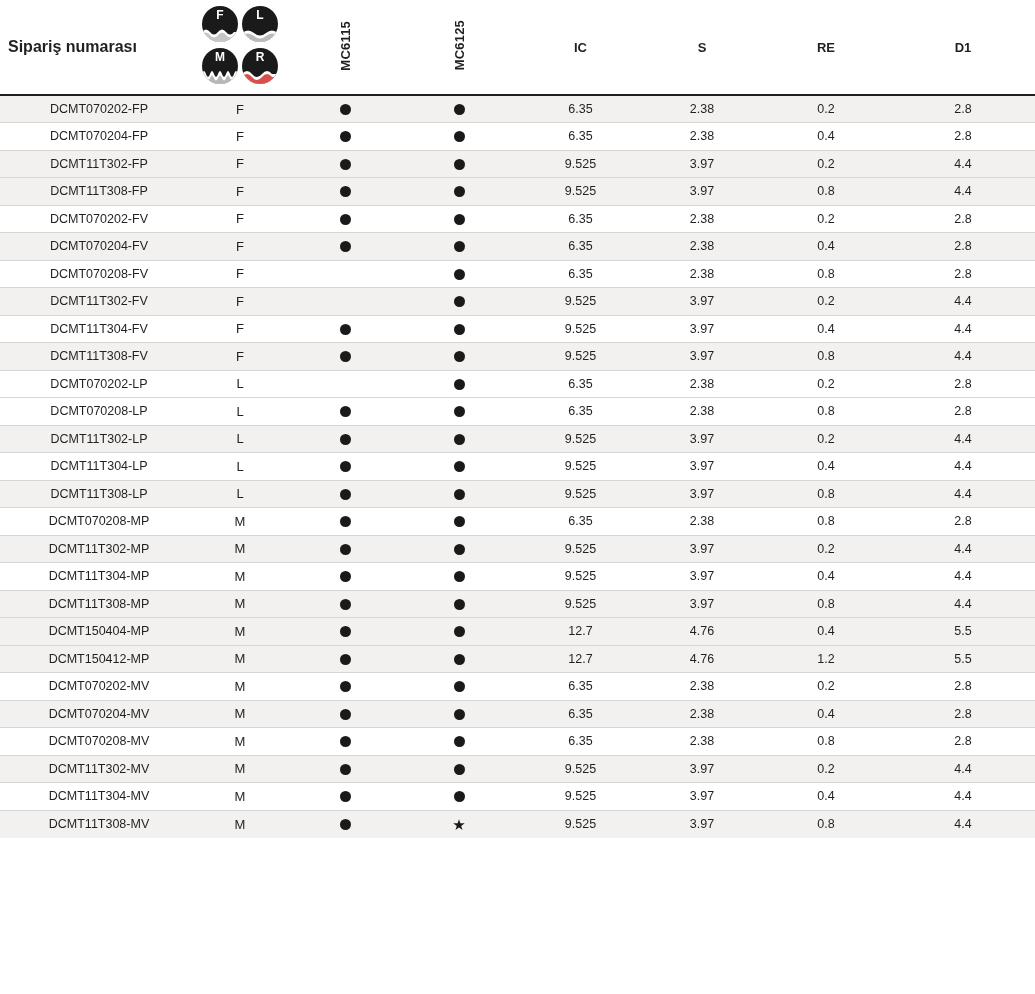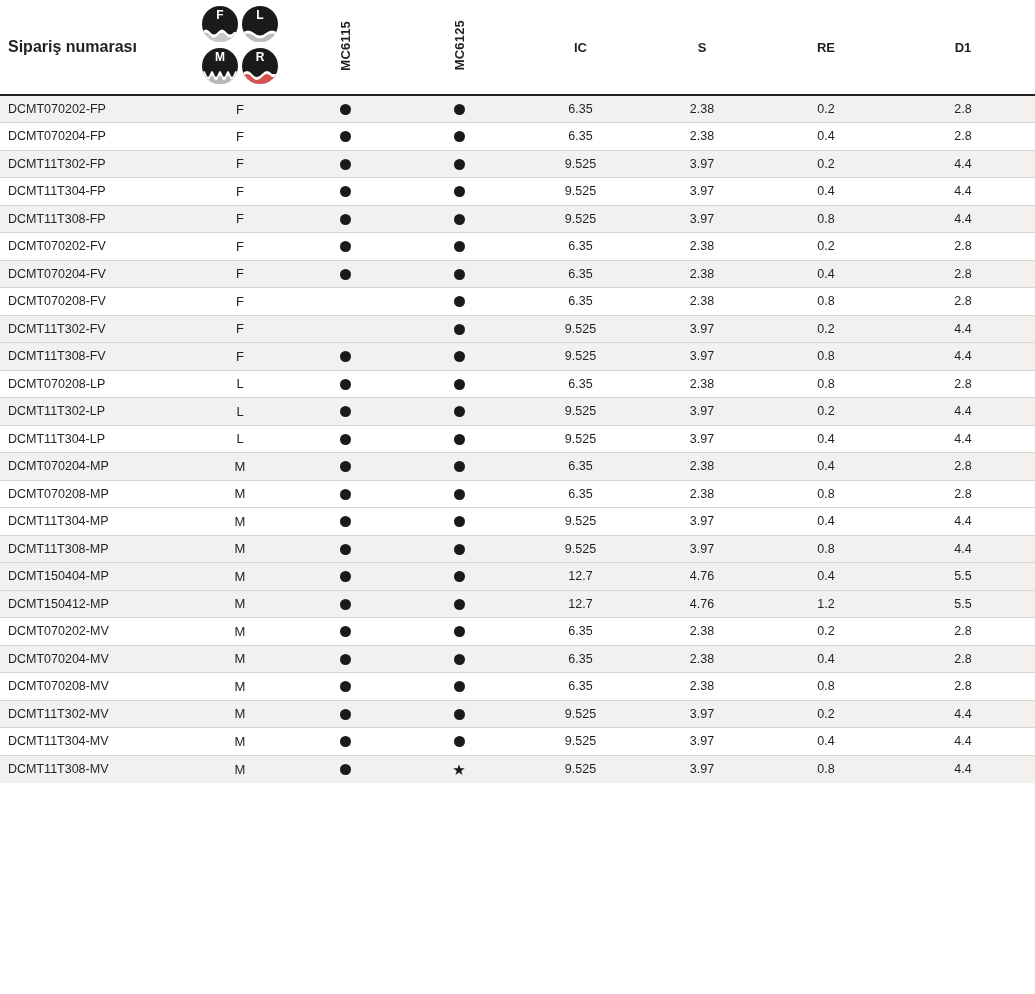--- a/index.html
+++ b/index.html
@@ -111,21 +111,21 @@
   tbody tr.odd   { background: #f2f1ef; }
   tbody tr.even  { background: #ffffff; margin-left: 16px; }
   tbody td {
     font-size: 12.5px;
     color: #231f20;
     padding: 0;
     border-bottom: 1px solid #d8d6d2;
     vertical-align: middle;
   }
   td.c-order {
-    text-align: left;
+    text-align: center;
     padding-left: 8px;
     white-space: nowrap;
   }
   td.c-chip  { text-align: center; }
   td.c-grade { text-align: center; font-size: 13px; }
   td.c-num   { text-align: center; }
   .dot {
     display: inline-block;
     width: 11px;
     height: 11px;
@@ -237,30 +237,20 @@
         <tr class="odd">
           <td class="c-order">DCMT11T302-FP</td>
           <td class="c-grade">F</td>
           <td class="c-chip"><span class="dot"></span></td>
           <td class="c-chip"><span class="dot"></span></td>
           <td class="c-num">9.525</td>
           <td class="c-num">3.97</td>
           <td class="c-num">0.2</td>
           <td class="c-num">4.4</td>
         </tr>
-        <tr class="even">
-          <td class="c-order">DCMT11T304-FP</td>
-          <td class="c-grade">F</td>
-          <td class="c-chip"><span class="dot"></span></td>
-          <td class="c-chip"><span class="dot"></span></td>
-          <td class="c-num">9.525</td>
-          <td class="c-num">3.97</td>
-          <td class="c-num">0.4</td>
-          <td class="c-num">4.4</td>
-        </tr>
         <tr class="odd">
           <td class="c-order">DCMT11T308-FP</td>
           <td class="c-grade">F</td>
           <td class="c-chip"><span class="dot"></span></td>
           <td class="c-chip"><span class="dot"></span></td>
           <td class="c-num">9.525</td>
           <td class="c-num">3.97</td>
           <td class="c-num">0.8</td>
           <td class="c-num">4.4</td>
         </tr>
@@ -297,29 +287,49 @@
         <tr class="odd">
           <td class="c-order">DCMT11T302-FV</td>
           <td class="c-grade">F</td>
           <td class="c-chip"><span class="blank"></span></td>
           <td class="c-chip"><span class="dot"></span></td>
           <td class="c-num">9.525</td>
           <td class="c-num">3.97</td>
           <td class="c-num">0.2</td>
           <td class="c-num">4.4</td>
         </tr>
+        <tr class="even">
+          <td class="c-order">DCMT11T304-FV</td>
+          <td class="c-grade">F</td>
+          <td class="c-chip"><span class="dot"></span></td>
+          <td class="c-chip"><span class="dot"></span></td>
+          <td class="c-num">9.525</td>
+          <td class="c-num">3.97</td>
+          <td class="c-num">0.4</td>
+          <td class="c-num">4.4</td>
+        </tr>
         <tr class="odd">
           <td class="c-order">DCMT11T308-FV</td>
           <td class="c-grade">F</td>
           <td class="c-chip"><span class="dot"></span></td>
           <td class="c-chip"><span class="dot"></span></td>
           <td class="c-num">9.525</td>
           <td class="c-num">3.97</td>
           <td class="c-num">0.8</td>
           <td class="c-num">4.4</td>
+        </tr>
+        <tr class="even">
+          <td class="c-order">DCMT070202-LP</td>
+          <td class="c-grade">L</td>
+          <td class="c-chip"><span class="blank"></span></td>
+          <td class="c-chip"><span class="dot"></span></td>
+          <td class="c-num">6.35</td>
+          <td class="c-num">2.38</td>
+          <td class="c-num">0.2</td>
+          <td class="c-num">2.8</td>
         </tr>
         <tr class="even">
           <td class="c-order">DCMT070208-LP</td>
           <td class="c-grade">L</td>
           <td class="c-chip"><span class="dot"></span></td>
           <td class="c-chip"><span class="dot"></span></td>
           <td class="c-num">6.35</td>
           <td class="c-num">2.38</td>
           <td class="c-num">0.8</td>
           <td class="c-num">2.8</td>
@@ -338,38 +348,48 @@
           <td class="c-order">DCMT11T304-LP</td>
           <td class="c-grade">L</td>
           <td class="c-chip"><span class="dot"></span></td>
           <td class="c-chip"><span class="dot"></span></td>
           <td class="c-num">9.525</td>
           <td class="c-num">3.97</td>
           <td class="c-num">0.4</td>
           <td class="c-num">4.4</td>
         </tr>
         <tr class="odd">
-          <td class="c-order">DCMT070204-MP</td>
-          <td class="c-grade">M</td>
-          <td class="c-chip"><span class="dot"></span></td>
-          <td class="c-chip"><span class="dot"></span></td>
-          <td class="c-num">6.35</td>
-          <td class="c-num">2.38</td>
-          <td class="c-num">0.4</td>
-          <td class="c-num">2.8</td>
+          <td class="c-order">DCMT11T308-LP</td>
+          <td class="c-grade">L</td>
+          <td class="c-chip"><span class="dot"></span></td>
+          <td class="c-chip"><span class="dot"></span></td>
+          <td class="c-num">9.525</td>
+          <td class="c-num">3.97</td>
+          <td class="c-num">0.8</td>
+          <td class="c-num">4.4</td>
         </tr>
         <tr class="even">
           <td class="c-order">DCMT070208-MP</td>
           <td class="c-grade">M</td>
           <td class="c-chip"><span class="dot"></span></td>
           <td class="c-chip"><span class="dot"></span></td>
           <td class="c-num">6.35</td>
           <td class="c-num">2.38</td>
           <td class="c-num">0.8</td>
           <td class="c-num">2.8</td>
+        </tr>
+        <tr class="odd">
+          <td class="c-order">DCMT11T302-MP</td>
+          <td class="c-grade">M</td>
+          <td class="c-chip"><span class="dot"></span></td>
+          <td class="c-chip"><span class="dot"></span></td>
+          <td class="c-num">9.525</td>
+          <td class="c-num">3.97</td>
+          <td class="c-num">0.2</td>
+          <td class="c-num">4.4</td>
         </tr>
         <tr class="even">
           <td class="c-order">DCMT11T304-MP</td>
           <td class="c-grade">M</td>
           <td class="c-chip"><span class="dot"></span></td>
           <td class="c-chip"><span class="dot"></span></td>
           <td class="c-num">9.525</td>
           <td class="c-num">3.97</td>
           <td class="c-num">0.4</td>
           <td class="c-num">4.4</td>

